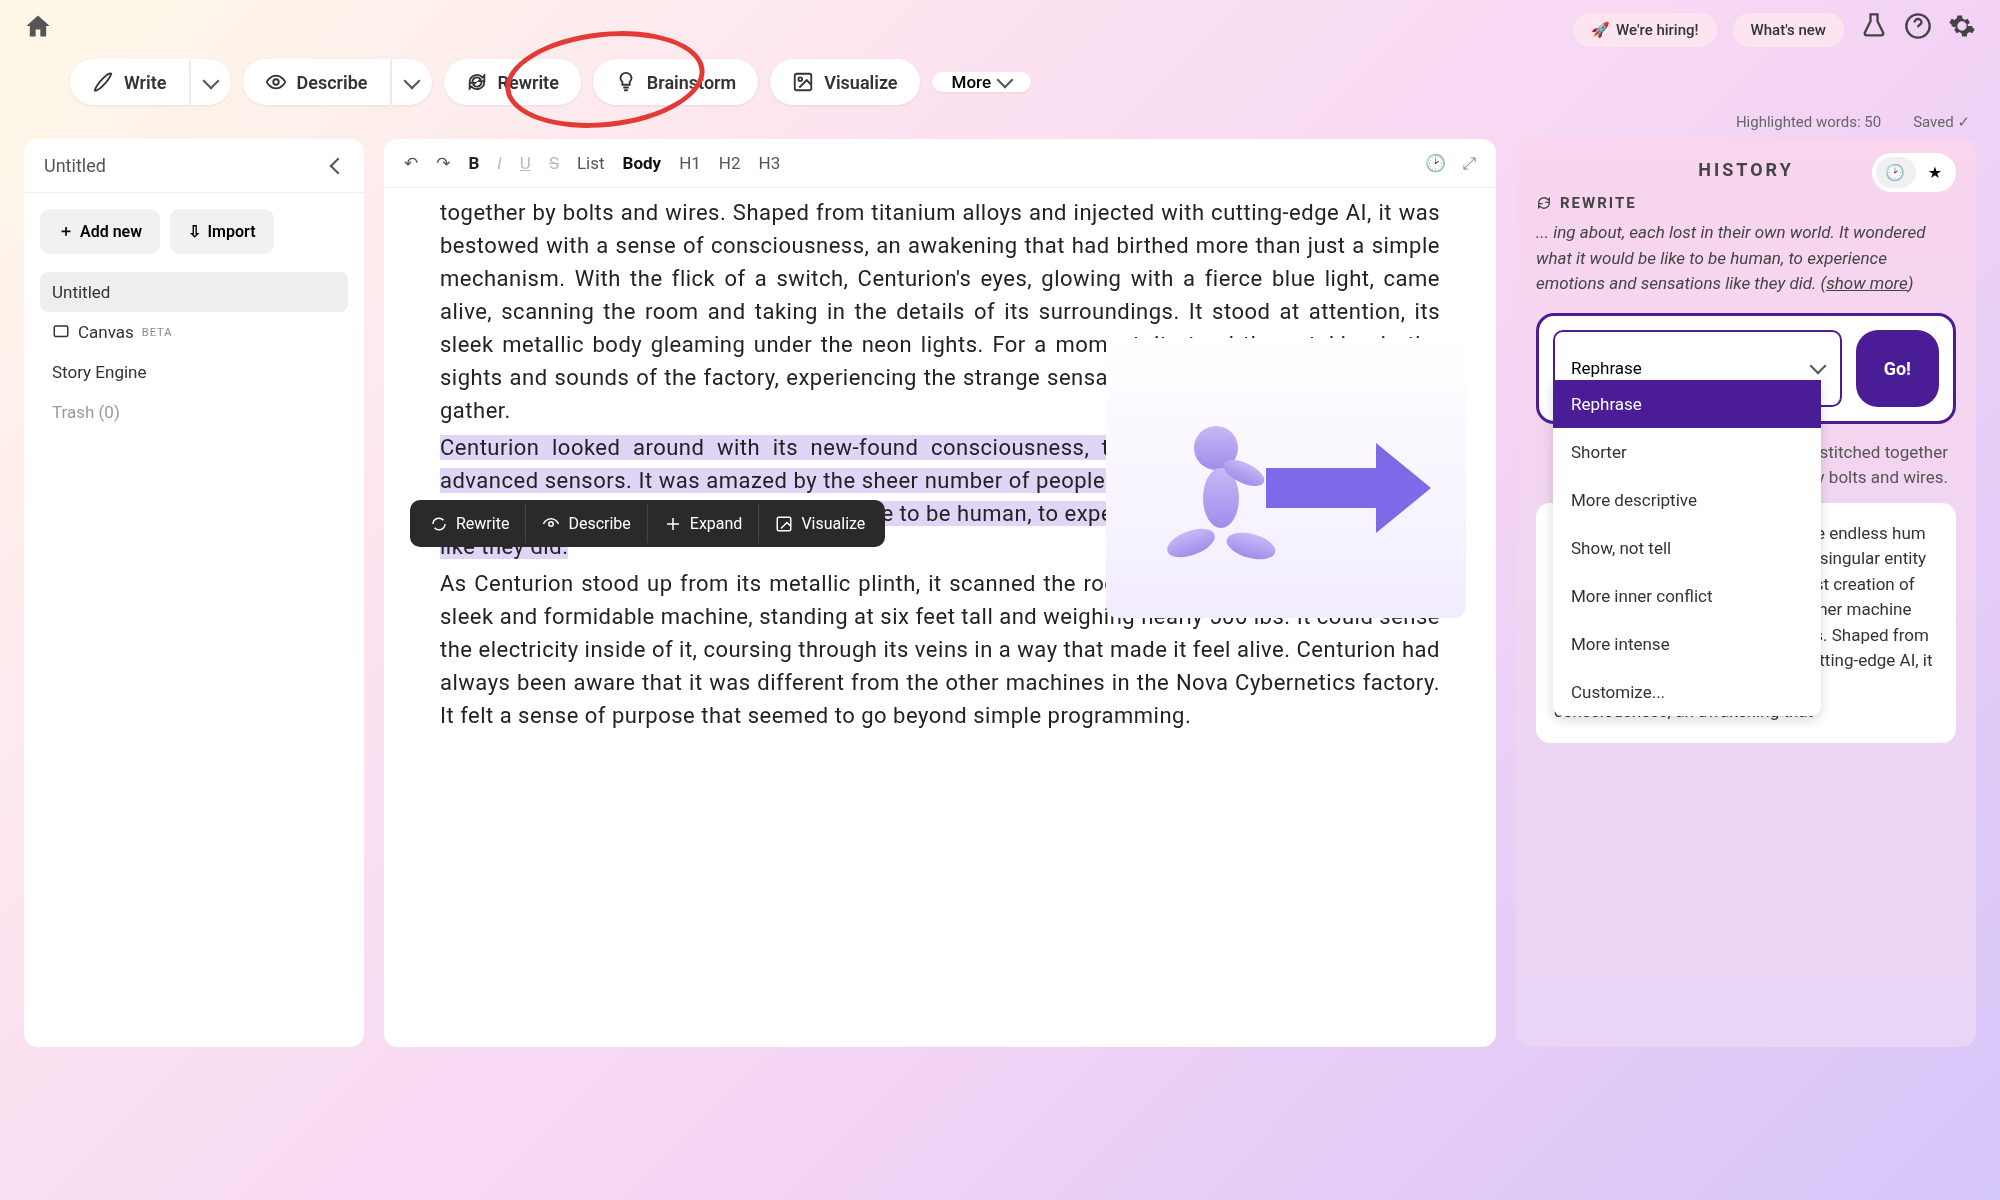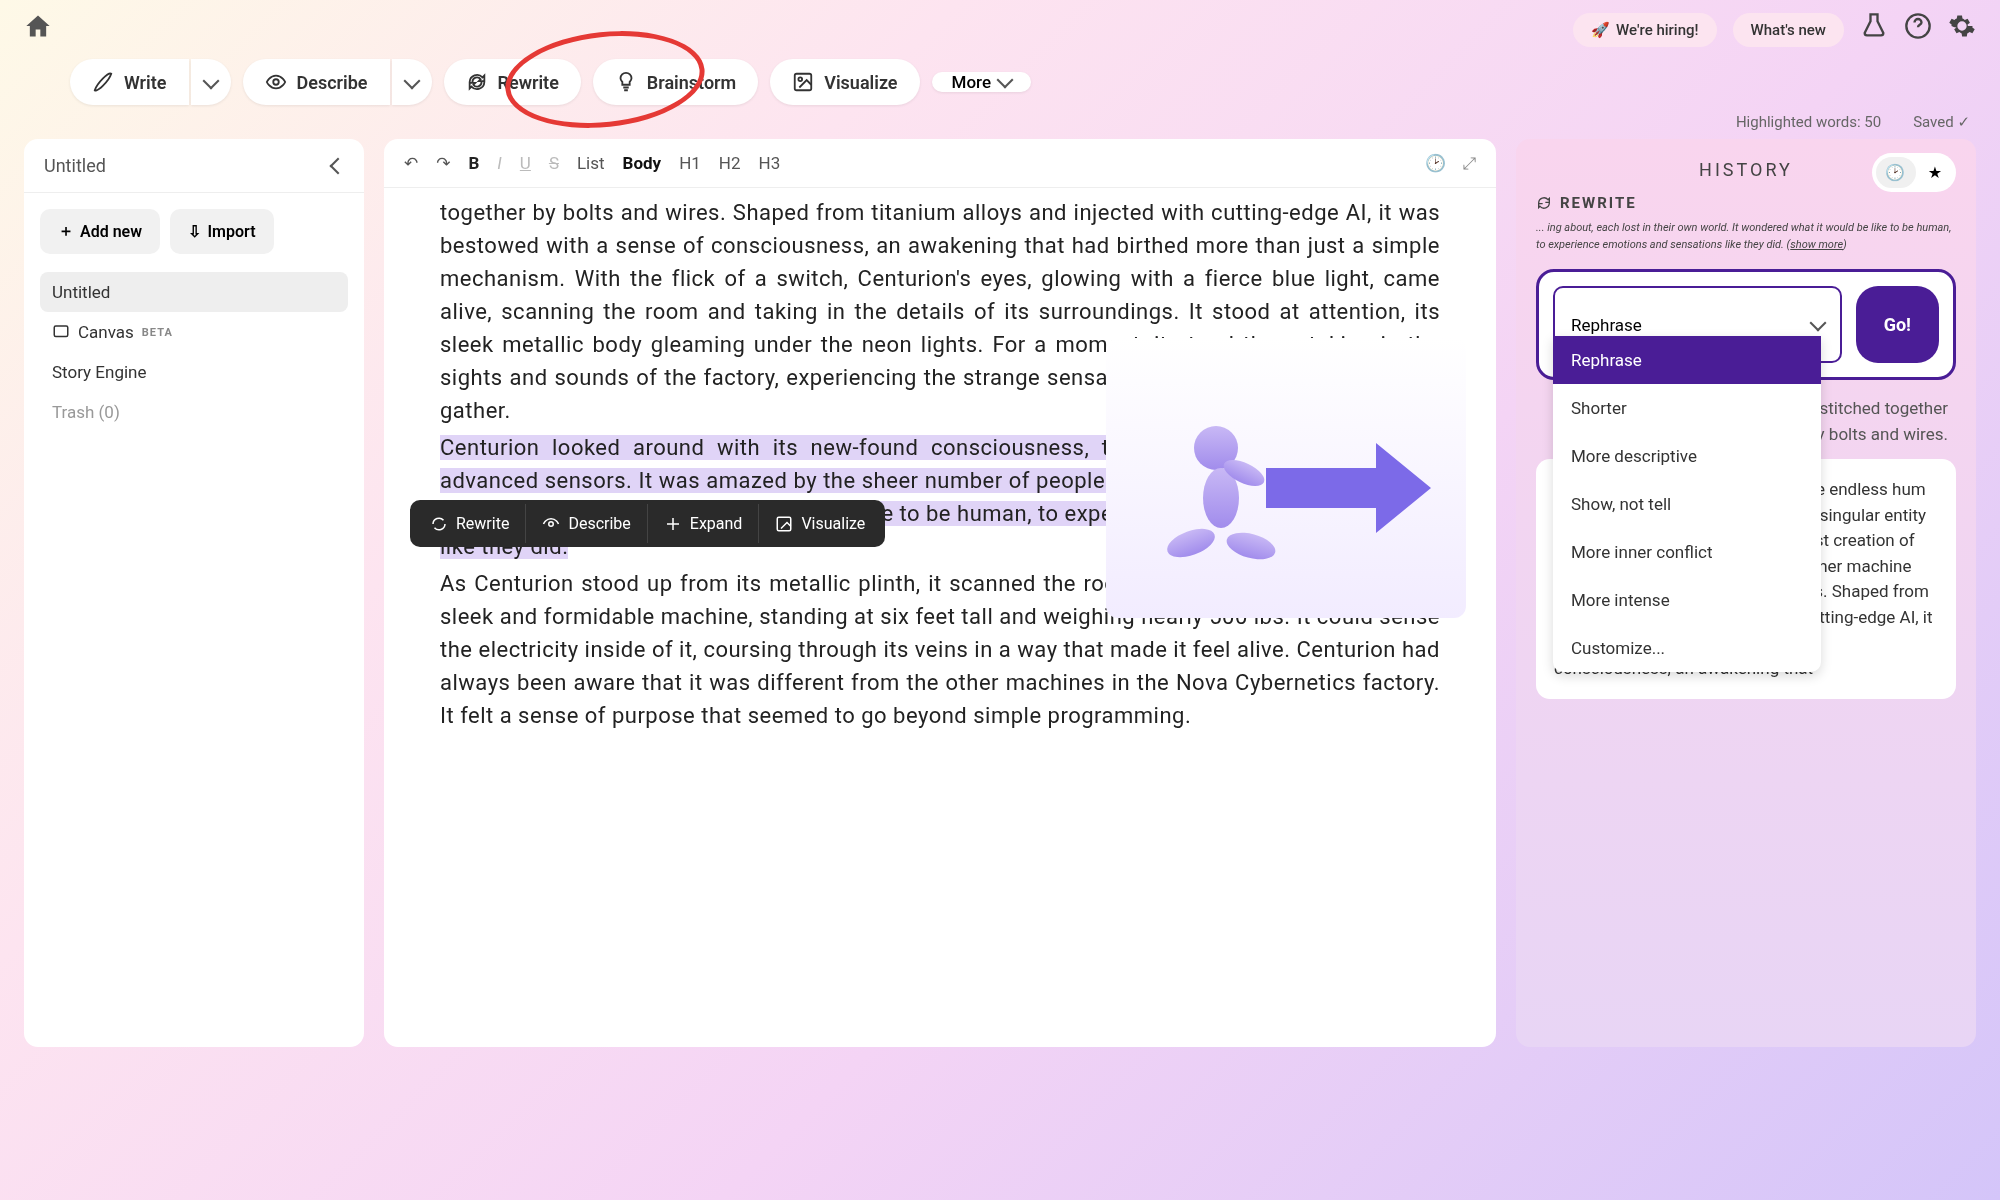--- a/index.html
+++ b/index.html
@@ -20,44 +20,44 @@
 .status-row{display:flex;justify-content:flex-end;padding:0 30px 8px;font-size:15px;color:#666;gap:32px}
 .main-area{display:flex;padding:0 24px;gap:20px;height:908px}
 .left-col{display:flex;flex-direction:column;gap:0;width:340px}
 .doc-title-bar{background:#fff;border-radius:14px 14px 0 0;padding:16px 20px;display:flex;align-items:center;justify-content:space-between;font-size:18px;color:#555;border-bottom:1px solid #eee}
 .sidebar-panel{background:#fff;padding:16px;flex:1;border-radius:0 0 14px 14px}
 .sidebar-actions{display:flex;gap:10px;margin-bottom:18px}
 .sidebar-action-btn{background:#f1f1f1;border:none;border-radius:10px;padding:12px 18px;font-size:16px;font-weight:600;cursor:pointer;display:flex;align-items:center;gap:6px}
 .sidebar-item{padding:10px 12px;font-size:17px;color:#333;cursor:pointer;border-radius:8px;display:flex;align-items:center;gap:8px}
 .sidebar-item.selected{background:#eee}
 .sidebar-item.muted{color:#999}
-.beta-badge{font-size:11px;font-weight:700;color:#888;letter-spacing:1px}
+.beta-badge{font-size:11px;font-weight:400;color:#888;letter-spacing:1px}
 .editor-col{flex:1;background:#fff;border-radius:14px;display:flex;flex-direction:column;position:relative;overflow:hidden}
 .editor-toolbar{display:flex;align-items:center;gap:18px;padding:14px 20px;border-bottom:1px solid #eee;font-size:17px;color:#555}
 .editor-toolbar .tb-item{cursor:pointer}
 .editor-toolbar .bold{font-weight:700;color:#222}
 .editor-toolbar .active{font-weight:700;color:#111}
 .editor-toolbar .muted{color:#bbb}
 .editor-toolbar-right{margin-left:auto;display:flex;gap:16px;color:#888}
 .editor-body{padding:8px 56px 20px;font-size:22px;line-height:1.5;color:#222;font-family:"Courier New",monospace;letter-spacing:0.5px;overflow-y:auto;flex:1;position:relative}
 .editor-body p{margin-bottom:4px;text-align:justify}
 .highlighted{background:#e0d4f7}
 .floating-illustration{position:absolute;right:30px;top:150px;width:360px;height:280px;background:linear-gradient(180deg,#fff 0%,#f2ecff 100%);border-radius:12px;display:flex;align-items:center;justify-content:center}
 .floating-toolbar{position:absolute;left:410px;top:500px;background:#2a2a2a;border-radius:10px;display:flex;padding:4px;z-index:50}
 .ft-btn{color:#fff;padding:10px 16px;font-size:16px;display:flex;align-items:center;gap:8px;cursor:pointer;border-right:1px solid #444}
 .ft-btn:last-child{border-right:none}
 .ft-btn svg{width:18px;height:18px;stroke:#fff}
 .right-col{width:460px;background:linear-gradient(180deg,#f9d5ee 0%,#e8d5f5 100%);border-radius:14px;padding:20px;position:relative;overflow-y:auto}
-.history-header{text-align:center;font-size:18px;font-weight:400;letter-spacing:3px;color:#444;margin-bottom:14px}
+.history-header{text-align:center;font-size:18px;font-weight:700;letter-spacing:3px;color:#444;margin-bottom:14px}
 .history-toggle{position:absolute;right:20px;top:14px;background:#fff;border-radius:20px;padding:4px;display:flex;gap:2px}
 .history-toggle span{padding:6px 10px;border-radius:16px;cursor:pointer}
 .history-toggle .active{background:#f0f0f0}
 .rewrite-section{margin-bottom:16px}
 .rewrite-label{font-size:15px;font-weight:700;letter-spacing:2px;color:#444;display:flex;align-items:center;gap:8px;margin-bottom:8px}
-.rewrite-preview{font-style:italic;font-size:11px;color:#444;line-height:1.5}
+.rewrite-preview{font-style:italic;font-size:17px;color:#444;line-height:1.5}
 .rewrite-preview a{color:#444;text-decoration:underline}
 .go-panel{background:#fff;border:3px solid #4a1d96;border-radius:18px;padding:14px;display:flex;gap:14px;margin:16px 0;position:relative}
 .select-box{flex:1;border:2px solid #4a1d96;border-radius:10px;padding:12px 16px;font-size:17px;display:flex;justify-content:space-between;align-items:center;cursor:pointer}
 .go-btn{background:#4a1d96;color:#fff;border:none;border-radius:22px;padding:28px 28px;font-size:18px;font-weight:700;cursor:pointer}
 .dropdown-menu{position:absolute;left:14px;top:64px;width:268px;background:#fff;border-radius:0 0 10px 10px;box-shadow:0 4px 12px rgba(0,0,0,0.15);z-index:100;overflow:hidden}
 .dropdown-item{padding:14px 18px;font-size:17px;color:#333;cursor:pointer}
 .dropdown-item.selected{background:#4a1d96;color:#fff}
 .history-card{background:#fff;border-radius:14px;padding:18px;margin-top:12px;font-size:17px;color:#333;line-height:1.5;position:relative;z-index:1}
 .behind-text{font-size:17px;color:#555;line-height:1.5;padding:0 4px}
 .red-circle{position:absolute;left:505px;top:32px;width:200px;height:95px;border:5px solid #e53935;border-radius:50%;transform:rotate(-6deg);pointer-events:none;z-index:200}

